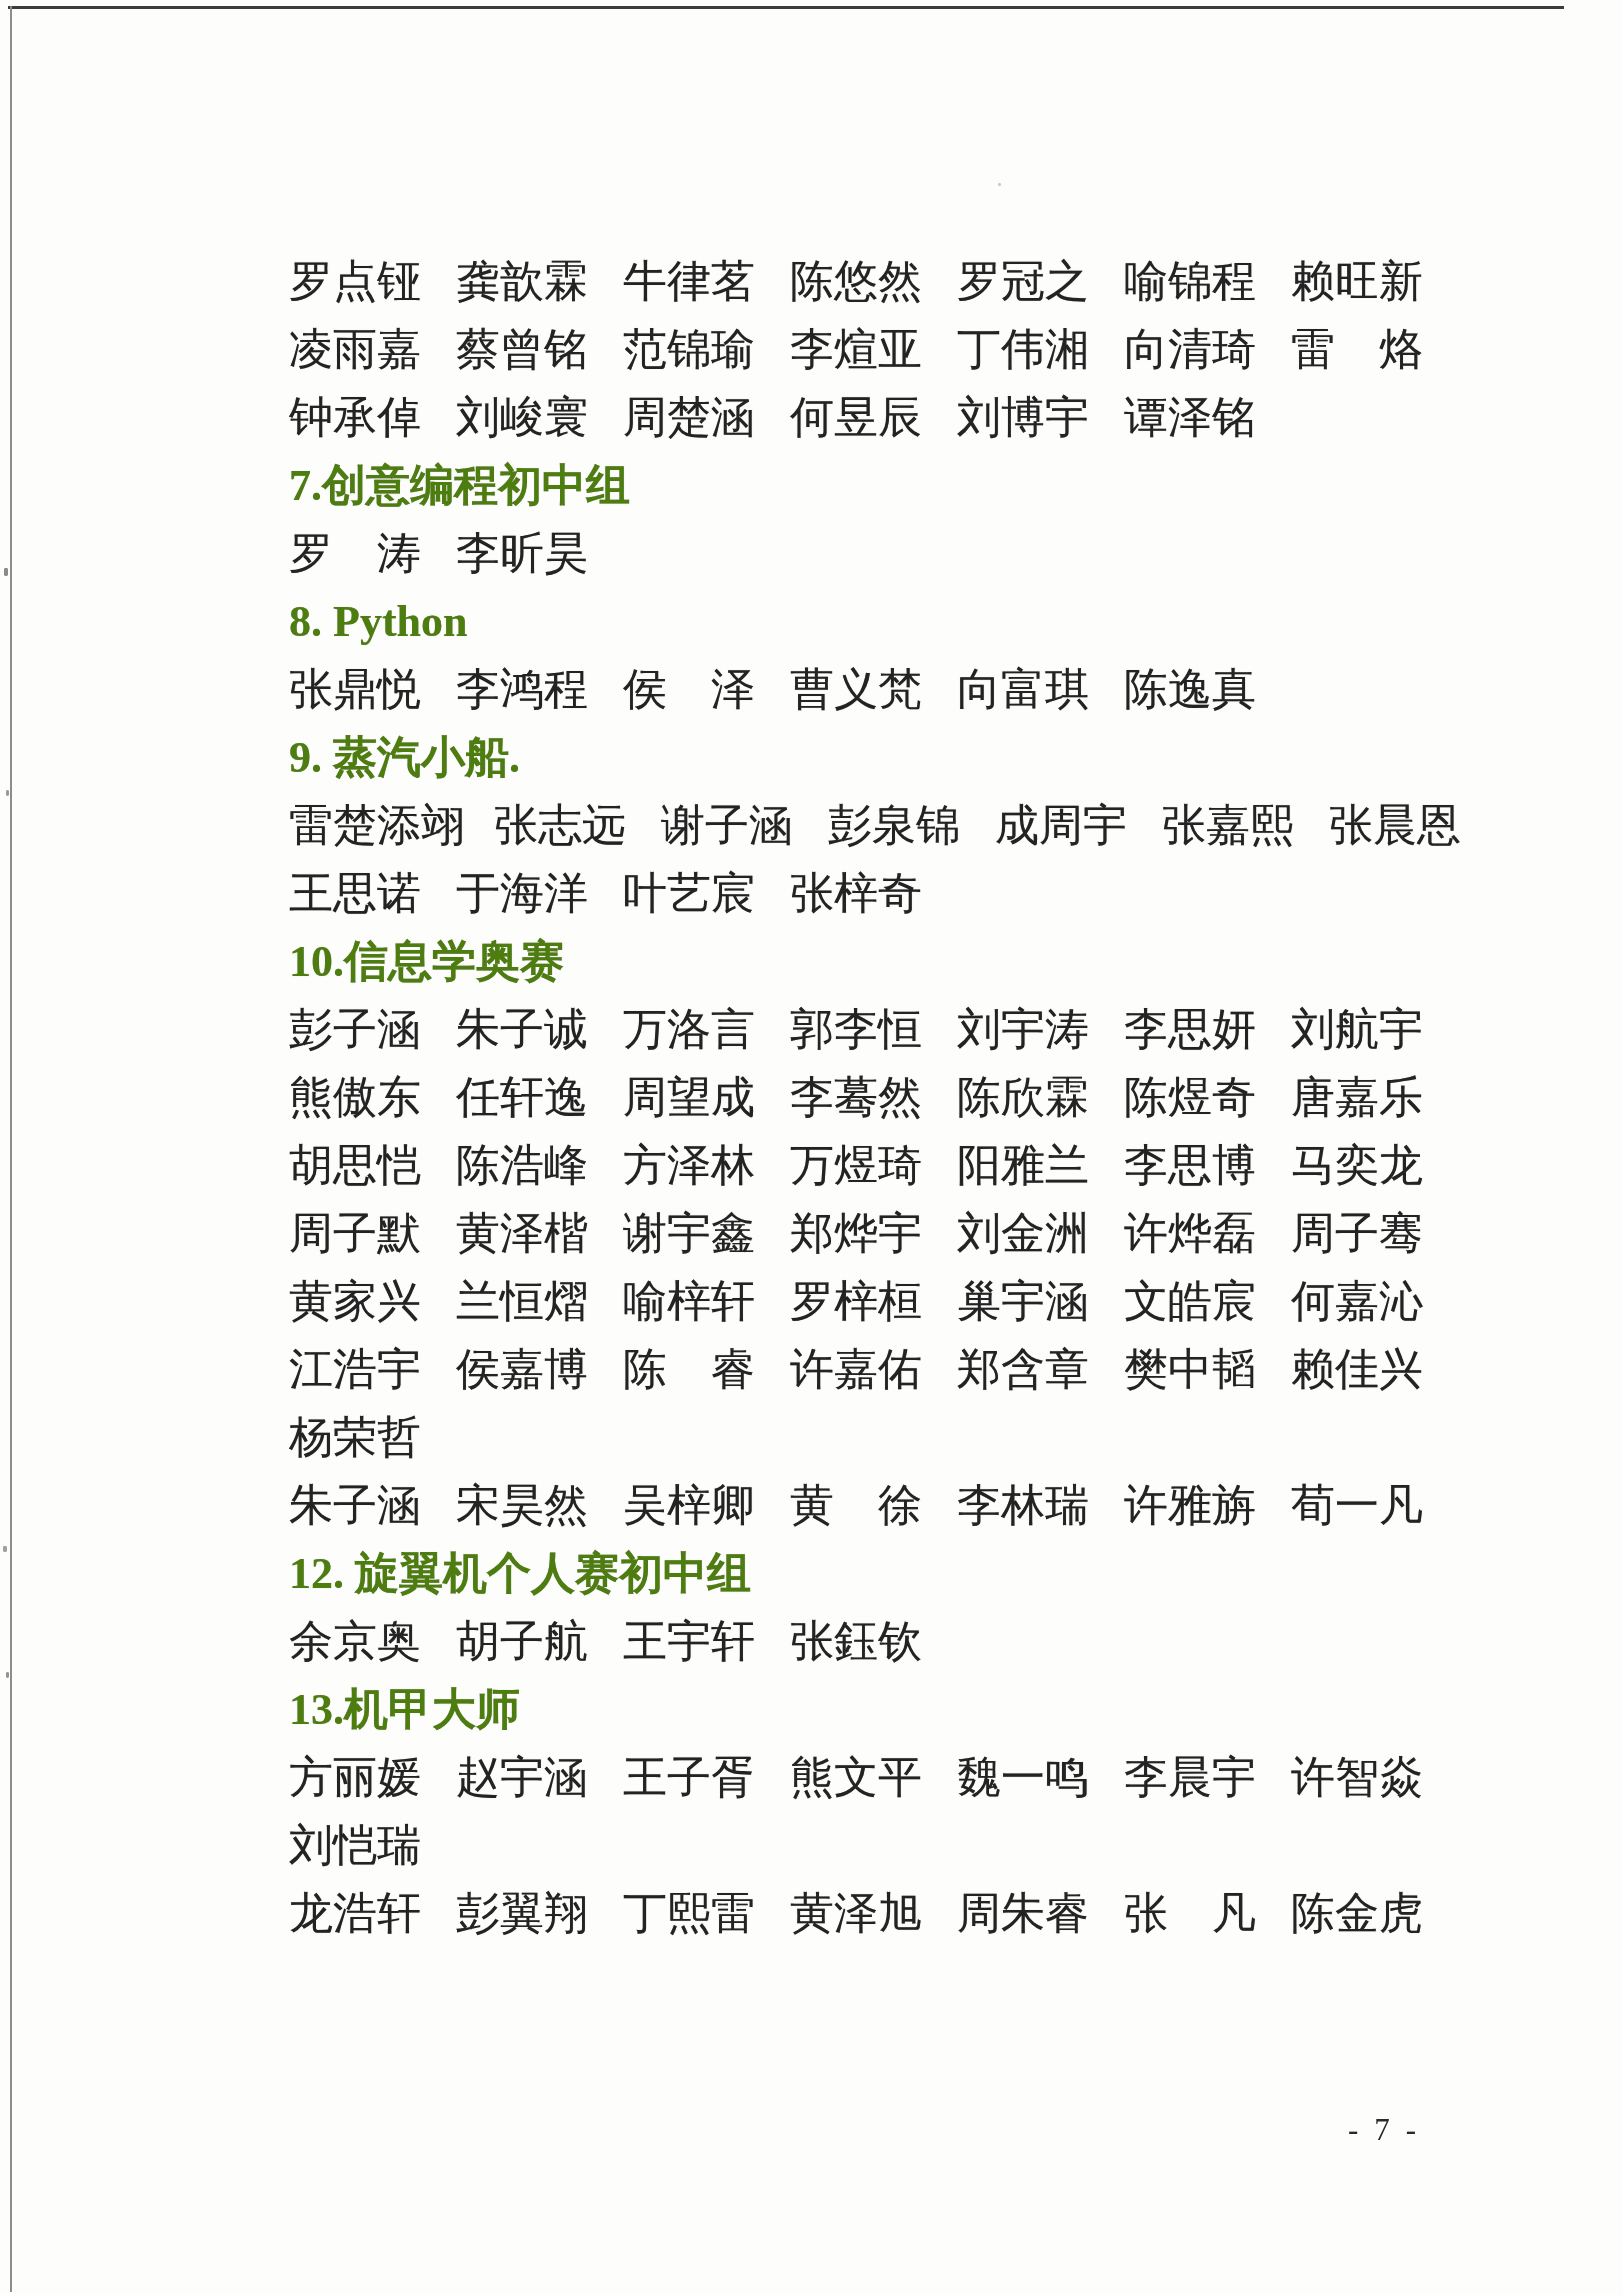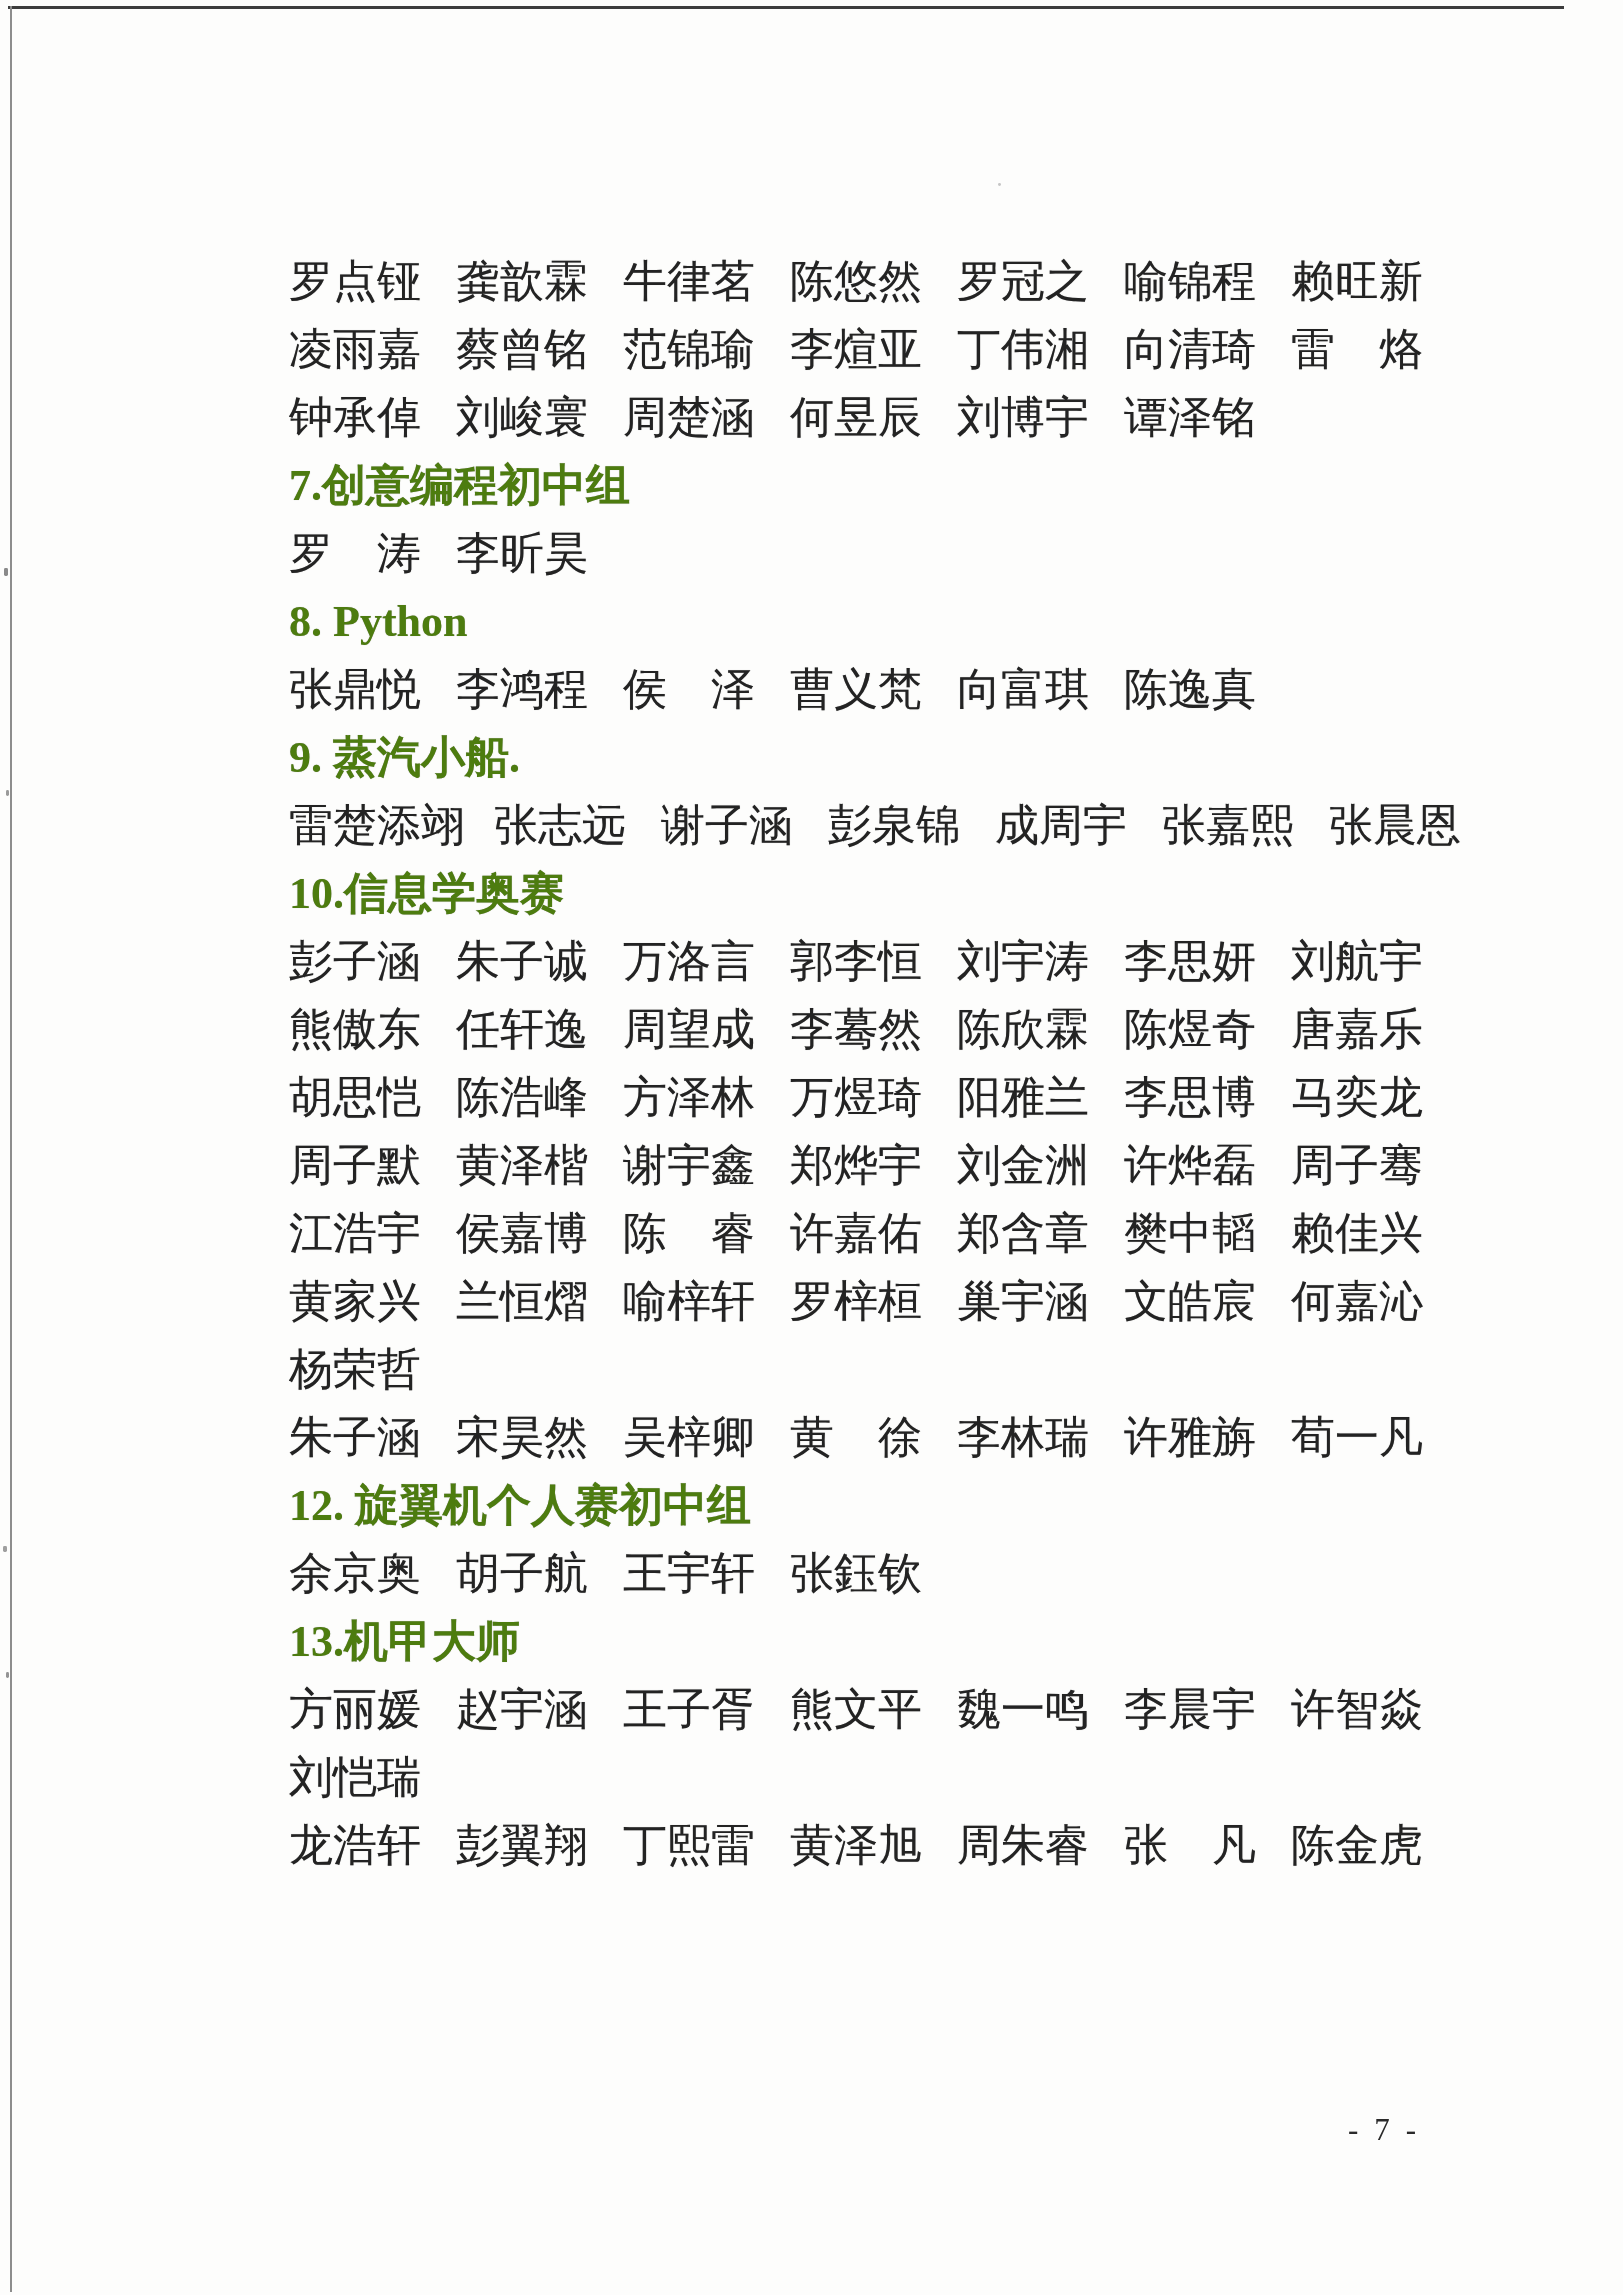--- a/index.html
+++ b/index.html
@@ -99,27 +99,28 @@
   <main class="content" id="content-root">
       <div class="line row"><span class="name">罗点铔</span><span class="name">龚歆霖</span><span class="name">牛律茗</span><span class="name">陈悠然</span><span class="name">罗冠之</span><span class="name">喻锦程</span><span class="name">赖旺新</span></div>
       <div class="line row"><span class="name">凌雨嘉</span><span class="name">蔡曾铭</span><span class="name">范锦瑜</span><span class="name">李煊亚</span><span class="name">丁伟湘</span><span class="name">向清琦</span><span class="name">雷　烙</span></div>
       <div class="line row"><span class="name">钟承倬</span><span class="name">刘峻寰</span><span class="name">周楚涵</span><span class="name">何昱辰</span><span class="name">刘博宇</span><span class="name">谭泽铭</span></div>
       <div class="line heading">7.创意编程初中组</div>
       <div class="line row"><span class="name">罗　涛</span><span class="name">李昕昊</span></div>
       <div class="line heading">8. Python</div>
       <div class="line row"><span class="name">张鼎悦</span><span class="name">李鸿程</span><span class="name">侯　泽</span><span class="name">曹义梵</span><span class="name">向富琪</span><span class="name">陈逸真</span></div>
       <div class="line heading">9. 蒸汽小船.</div>
       <div class="line row"><span class="name wide">雷楚添翊</span><span class="name">张志远</span><span class="name">谢子涵</span><span class="name">彭泉锦</span><span class="name">成周宇</span><span class="name">张嘉熙</span><span class="name">张晨恩</span></div>
+      <div class="line row"><span class="name">王思诺</span><span class="name">于海洋</span><span class="name">叶艺宸</span><span class="name">张梓奇</span></div>
       <div class="line heading">10.信息学奥赛</div>
       <div class="line row"><span class="name">彭子涵</span><span class="name">朱子诚</span><span class="name">万洛言</span><span class="name">郭李恒</span><span class="name">刘宇涛</span><span class="name">李思妍</span><span class="name">刘航宇</span></div>
       <div class="line row"><span class="name">熊傲东</span><span class="name">任轩逸</span><span class="name">周望成</span><span class="name">李蓦然</span><span class="name">陈欣霖</span><span class="name">陈煜奇</span><span class="name">唐嘉乐</span></div>
       <div class="line row"><span class="name">胡思恺</span><span class="name">陈浩峰</span><span class="name">方泽林</span><span class="name">万煜琦</span><span class="name">阳雅兰</span><span class="name">李思博</span><span class="name">马奕龙</span></div>
       <div class="line row"><span class="name">周子默</span><span class="name">黄泽楷</span><span class="name">谢宇鑫</span><span class="name">郑烨宇</span><span class="name">刘金洲</span><span class="name">许烨磊</span><span class="name">周子骞</span></div>
+      <div class="line row"><span class="name">黄家兴</span><span class="name">兰恒熠</span><span class="name">喻梓轩</span><span class="name">罗梓桓</span><span class="name">巢宇涵</span><span class="name">文皓宸</span><span class="name">何嘉沁</span></div>
       <div class="line row"><span class="name">江浩宇</span><span class="name">侯嘉博</span><span class="name">陈　睿</span><span class="name">许嘉佑</span><span class="name">郑含章</span><span class="name">樊中韬</span><span class="name">赖佳兴</span></div>
-      <div class="line row"><span class="name">黄家兴</span><span class="name">兰恒熠</span><span class="name">喻梓轩</span><span class="name">罗梓桓</span><span class="name">巢宇涵</span><span class="name">文皓宸</span><span class="name">何嘉沁</span></div>
       <div class="line row"><span class="name">杨荣哲</span></div>
       <div class="line row"><span class="name">朱子涵</span><span class="name">宋昊然</span><span class="name">吴梓卿</span><span class="name">黄　徐</span><span class="name">李林瑞</span><span class="name">许雅旃</span><span class="name">荀一凡</span></div>
       <div class="line heading">12. 旋翼机个人赛初中组</div>
       <div class="line row"><span class="name">余京奥</span><span class="name">胡子航</span><span class="name">王宇轩</span><span class="name">张鈺钦</span></div>
       <div class="line heading">13.机甲大师</div>
       <div class="line row"><span class="name">方丽媛</span><span class="name">赵宇涵</span><span class="name">王子胥</span><span class="name">熊文平</span><span class="name">魏一鸣</span><span class="name">李晨宇</span><span class="name">许智焱</span></div>
       <div class="line row"><span class="name">刘恺瑞</span></div>
       <div class="line row"><span class="name">龙浩轩</span><span class="name">彭翼翔</span><span class="name">丁熙雷</span><span class="name">黄泽旭</span><span class="name">周朱睿</span><span class="name">张　凡</span><span class="name">陈金虎</span></div>
     </main>
 

